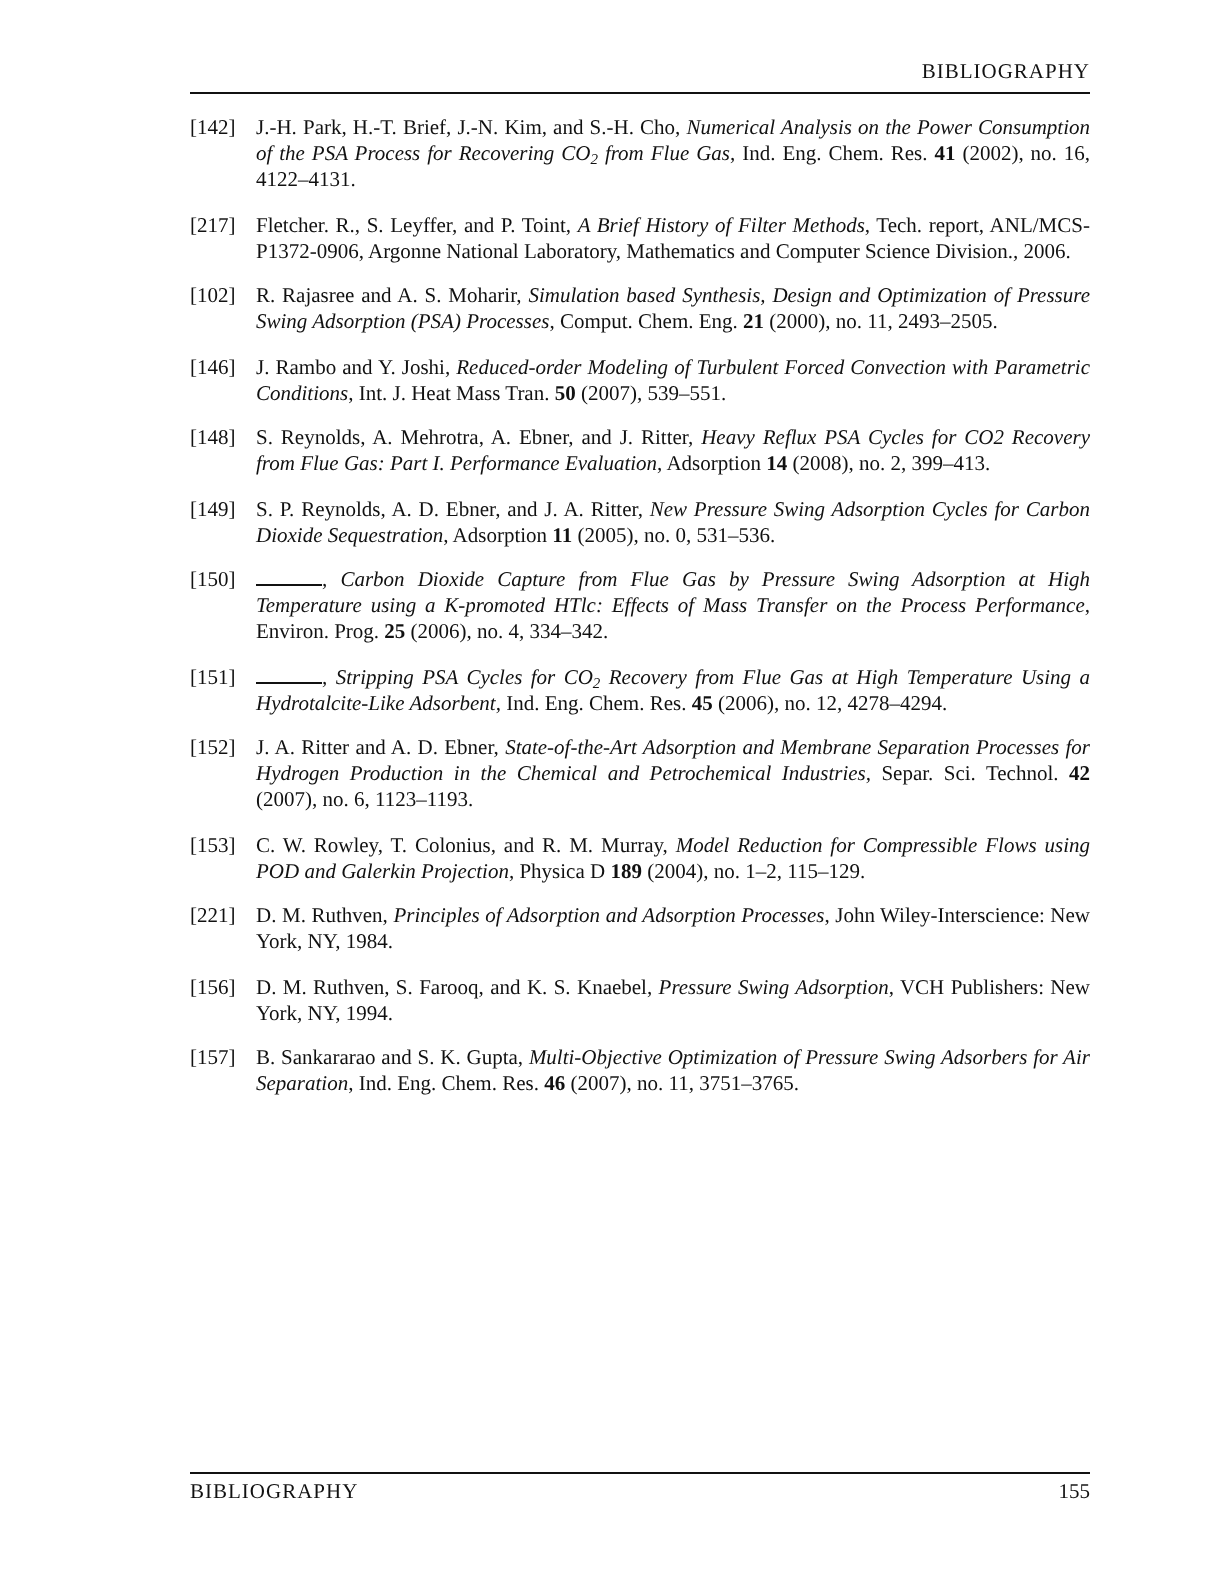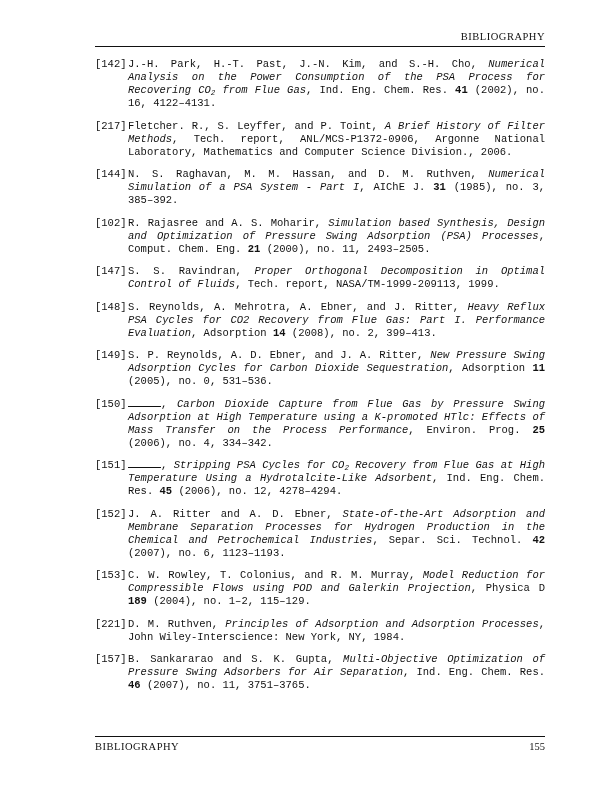--- a/index.html
+++ b/index.html
@@ -25,21 +25,20 @@
     letter-spacing: 0.5px;
   }
   .head-rule {
     margin: 3px 67px 0 95px;
     height: 0;
     border: none;
     border-top: 1px solid #111111;
   }
   .entries {
     margin: 11px 67px 0 95px;
-    font-family: Liberation Mono, monospace;
   }
   .entry {
     display: flex;
     margin-bottom: 9.5px;
   }
   .entry-label {
     flex: none;
     width: 33px;
   }
   .entry-text {
@@ -78,43 +77,39 @@
 
   <div class="running-head">
     <span>BIBLIOGRAPHY</span>
   </div>
 
   <hr class="head-rule">
 
   <div class="entries">
   <div class="entry">
     <span class="entry-label">[142]</span>
-    <span class="entry-text"><span class="">J.-H. Park, H.-T. Past, J.-N. Kim, and S.-H. Cho, </span><span class="it">Numerical Analysis on the Power Consumption of the PSA Process for Recovering CO</span><sub class="it">2</sub><span class="it"> from Flue Gas</span><span class="">, Ind. Eng. Chem. Res. </span><span class="bf">41</span><span class=""> (2002), no. 16, 4122–4131.</span></span>
+    <span class="entry-text"><span class="">J.-H. Park, H.-T. Brief, J.-N. Kim, and S.-H. Cho, </span><span class="it">Numerical Analysis on the Power Consumption of the PSA Process for Recovering CO</span><sub class="it">2</sub><span class="it"> from Flue Gas</span><span class="">, Ind. Eng. Chem. Res. </span><span class="bf">41</span><span class=""> (2002), no. 16, 4122–4131.</span></span>
   </div>
 
   <div class="entry">
     <span class="entry-label">[217]</span>
     <span class="entry-text"><span class="">Fletcher. R., S. Leyffer, and P. Toint, </span><span class="it">A Brief History of Filter Methods</span><span class="">, Tech. report, ANL/MCS-P1372-0906, Argonne National Laboratory, Mathematics and Computer Science Division., 2006.</span></span>
   </div>
 
-  <div class="entry">
-    <span class="entry-label">[144]</span>
-    <span class="entry-text"><span class="">N. S. Raghavan, M. M. Hassan, and D. M. Ruthven, </span><span class="it">Numerical Simulation of a PSA System - Part I</span><span class="">, AIChE J. </span><span class="bf">31</span><span class=""> (1985), no. 3, 385–392.</span></span>
-  </div>
 
   <div class="entry">
     <span class="entry-label">[102]</span>
     <span class="entry-text"><span class="">R. Rajasree and A. S. Moharir, </span><span class="it">Simulation based Synthesis, Design and Optimization of Pressure Swing Adsorption (PSA) Processes</span><span class="">, Comput. Chem. Eng. </span><span class="bf">21</span><span class=""> (2000), no. 11, 2493–2505.</span></span>
   </div>
 
+  <div class="entry">
+    <span class="entry-label">[146]</span>
+    <span class="entry-text"><span class="">J. Rambo and Y. Joshi, </span><span class="it">Reduced-order Modeling of Turbulent Forced Convection with Parametric Conditions</span><span class="">, Int. J. Heat Mass Tran. </span><span class="bf">50</span><span class=""> (2007), 539–551.</span></span>
+  </div>
 
-  <div class="entry">
-    <span class="entry-label">[147]</span>
-    <span class="entry-text"><span class="">S. S. Ravindran, </span><span class="it">Proper Orthogonal Decomposition in Optimal Control of Fluids</span><span class="">, Tech. report, NASA/TM-1999-209113, 1999.</span></span>
-  </div>
 
   <div class="entry">
     <span class="entry-label">[148]</span>
     <span class="entry-text"><span class="">S. Reynolds, A. Mehrotra, A. Ebner, and J. Ritter, </span><span class="it">Heavy Reflux PSA Cycles for CO2 Recovery from Flue Gas: Part I. Performance Evaluation</span><span class="">, Adsorption </span><span class="bf">14</span><span class=""> (2008), no. 2, 399–413.</span></span>
   </div>
 
   <div class="entry">
     <span class="entry-label">[149]</span>
     <span class="entry-text"><span class="">S. P. Reynolds, A. D. Ebner, and J. A. Ritter, </span><span class="it">New Pressure Swing Adsorption Cycles for Carbon Dioxide Sequestration</span><span class="">, Adsorption </span><span class="bf">11</span><span class=""> (2005), no. 0, 531–536.</span></span>
   </div>
@@ -138,20 +133,24 @@
     <span class="entry-label">[153]</span>
     <span class="entry-text"><span class="">C. W. Rowley, T. Colonius, and R. M. Murray, </span><span class="it">Model Reduction for Compressible Flows using POD and Galerkin Projection</span><span class="">, Physica D </span><span class="bf">189</span><span class=""> (2004), no. 1–2, 115–129.</span></span>
   </div>
 
   <div class="entry">
     <span class="entry-label">[221]</span>
     <span class="entry-text"><span class="">D. M. Ruthven, </span><span class="it">Principles of Adsorption and Adsorption Processes</span><span class="">, John Wiley-Interscience: New York, NY, 1984.</span></span>
   </div>
 
 
+  <div class="entry">
+    <span class="entry-label">[156]</span>
+    <span class="entry-text"><span class="">D. M. Ruthven, S. Farooq, and K. S. Knaebel, </span><span class="it">Pressure Swing Adsorption</span><span class="">, VCH Publishers: New York, NY, 1994.</span></span>
+  </div>
 
   <div class="entry">
     <span class="entry-label">[157]</span>
     <span class="entry-text"><span class="">B. Sankararao and S. K. Gupta, </span><span class="it">Multi-Objective Optimization of Pressure Swing Adsorbers for Air Separation</span><span class="">, Ind. Eng. Chem. Res. </span><span class="bf">46</span><span class=""> (2007), no. 11, 3751–3765.</span></span>
   </div>
 </div>
 
   <div class="footer">
     <span class="footer-title">BIBLIOGRAPHY</span>
     <span>155</span>

